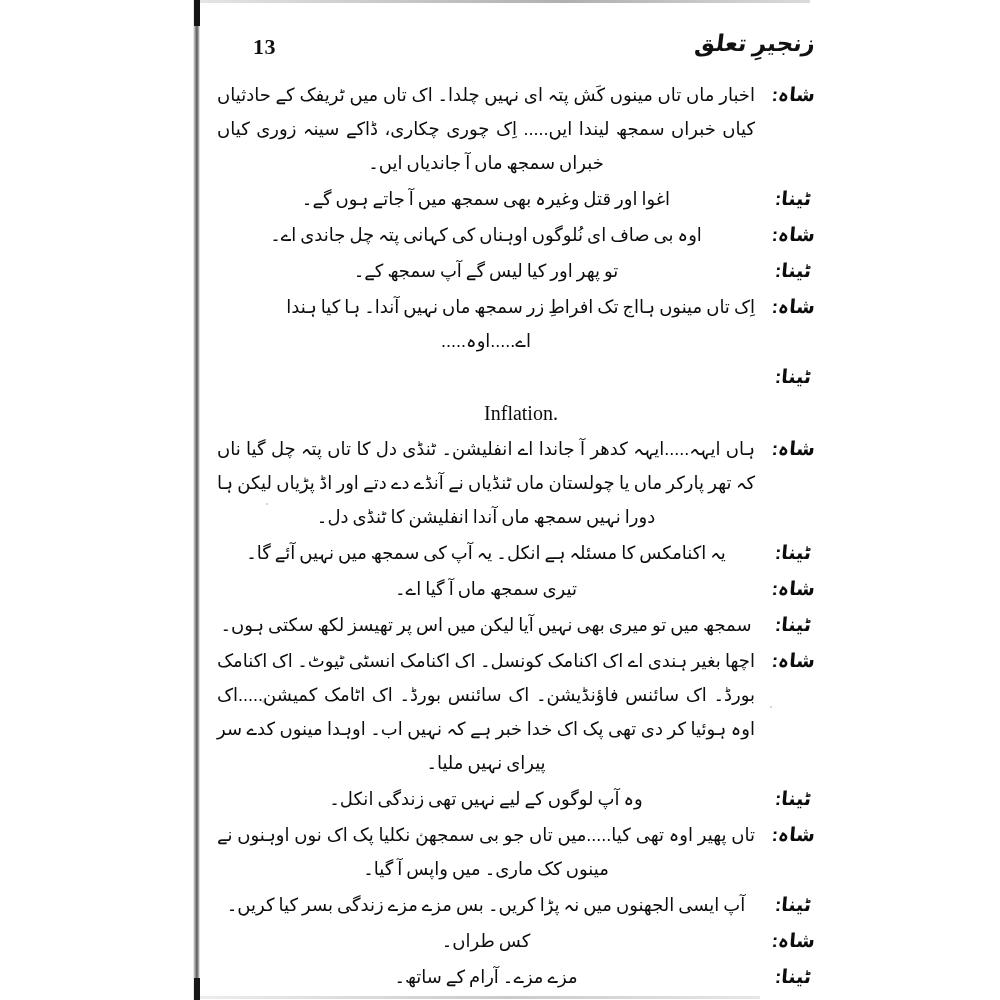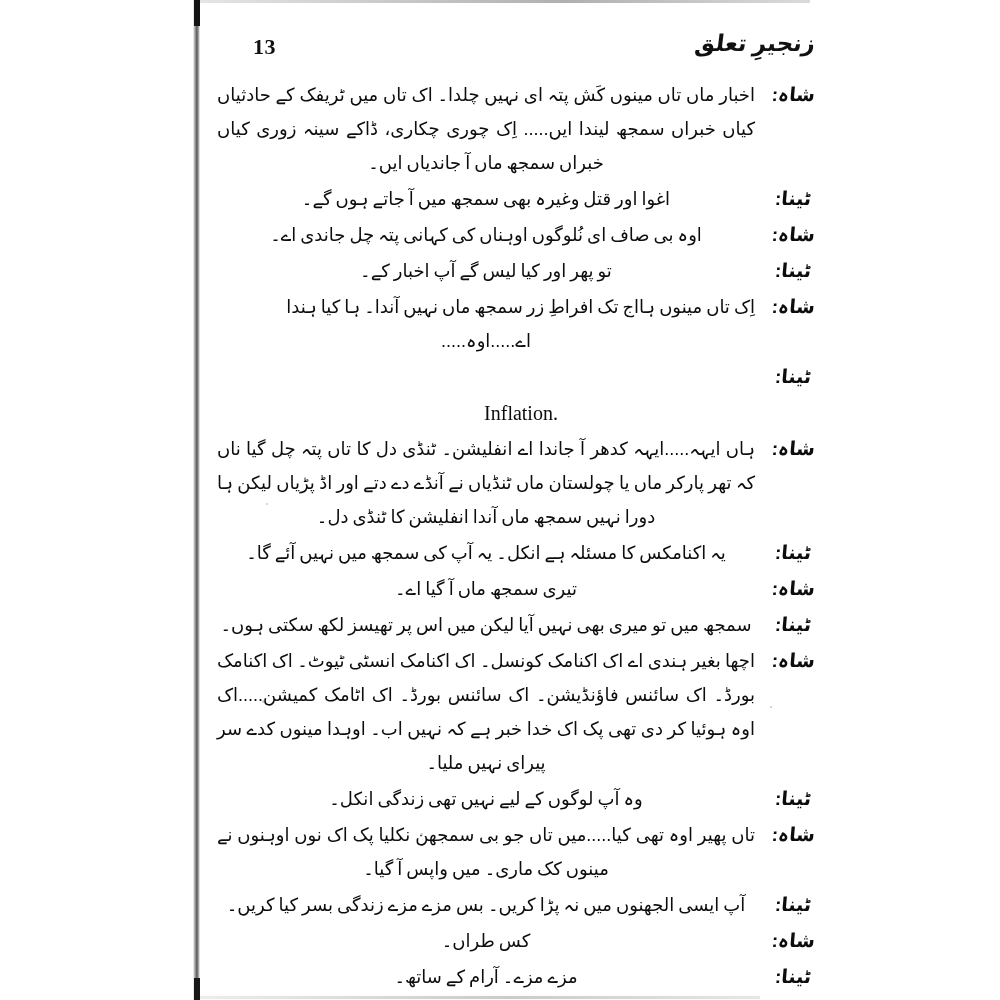--- a/index.html
+++ b/index.html
@@ -210,21 +210,21 @@
         <div class="turn">
           <div class="speaker">ٹینا:</div>
           <div class="speech one-line">اغوا اور قتل وغیرہ بھی سمجھ میں آ جاتے ہوں گے۔</div>
         </div>
         <div class="turn">
           <div class="speaker">شاہ:</div>
           <div class="speech one-line">اوہ بی صاف ای نُلوگوں اوہناں کی کہانی پتہ چل جاندی اے۔</div>
         </div>
         <div class="turn">
           <div class="speaker">ٹینا:</div>
-          <div class="speech one-line">تو پھر اور کیا لیس گے آپ اخبار کے۔</div>
+          <div class="speech one-line">تو پھر اور کیا لیس گے آپ سمجھ کے۔</div>
         </div>
         <div class="turn">
           <div class="speaker">شاہ:</div>
           <div class="speech one-line">اِک تاں مینوں ہااج تک افراطِ زر سمجھ ماں نہیں آندا۔ ہا کیا ہندا اے.....اوہ.....</div>
         </div>
         <div class="turn">
           <div class="speaker">ٹینا:</div>
           <div class="speech one-line latin">Inflation.</div>
         </div>
         <div class="turn">

